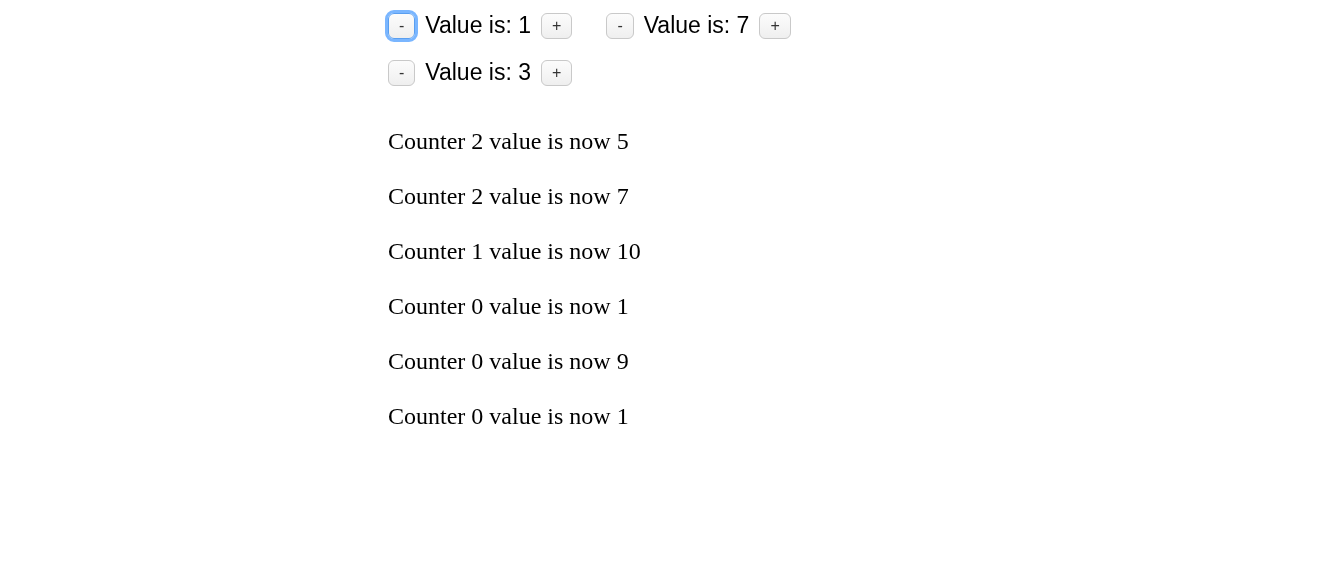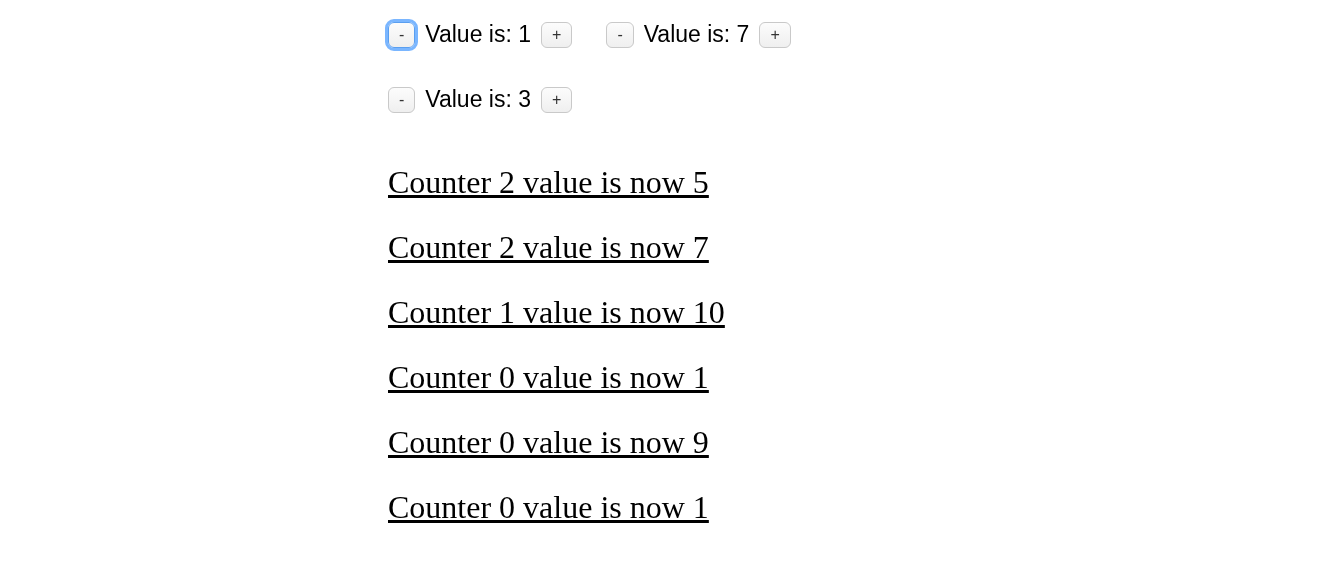--- a/index.html
+++ b/index.html
@@ -40,27 +40,26 @@
       padding: 4px 10px;
       cursor: pointer;
       color: #333;
     }
     .btn.focused {
       outline: 3px solid #7ab6ff;
       outline-offset: 0;
       border-color: #5a9ff0;
     }
     .counter-label {
-      margin: 13px 10px;
+      margin: 4px 10px;
       font-size: 23px;
     }
     .log {
       font-family: Georgia, "Times New Roman", Times, serif;
-      font-size: 32px;
-      text-decoration: underline;
+      font-size: 24px;
     }
     .log-entry {
       margin: 0 0 28px 0;
     }
     .log-entry:last-child {
       margin-bottom: 0;
     }
   </style>
 </head>
 <body>

